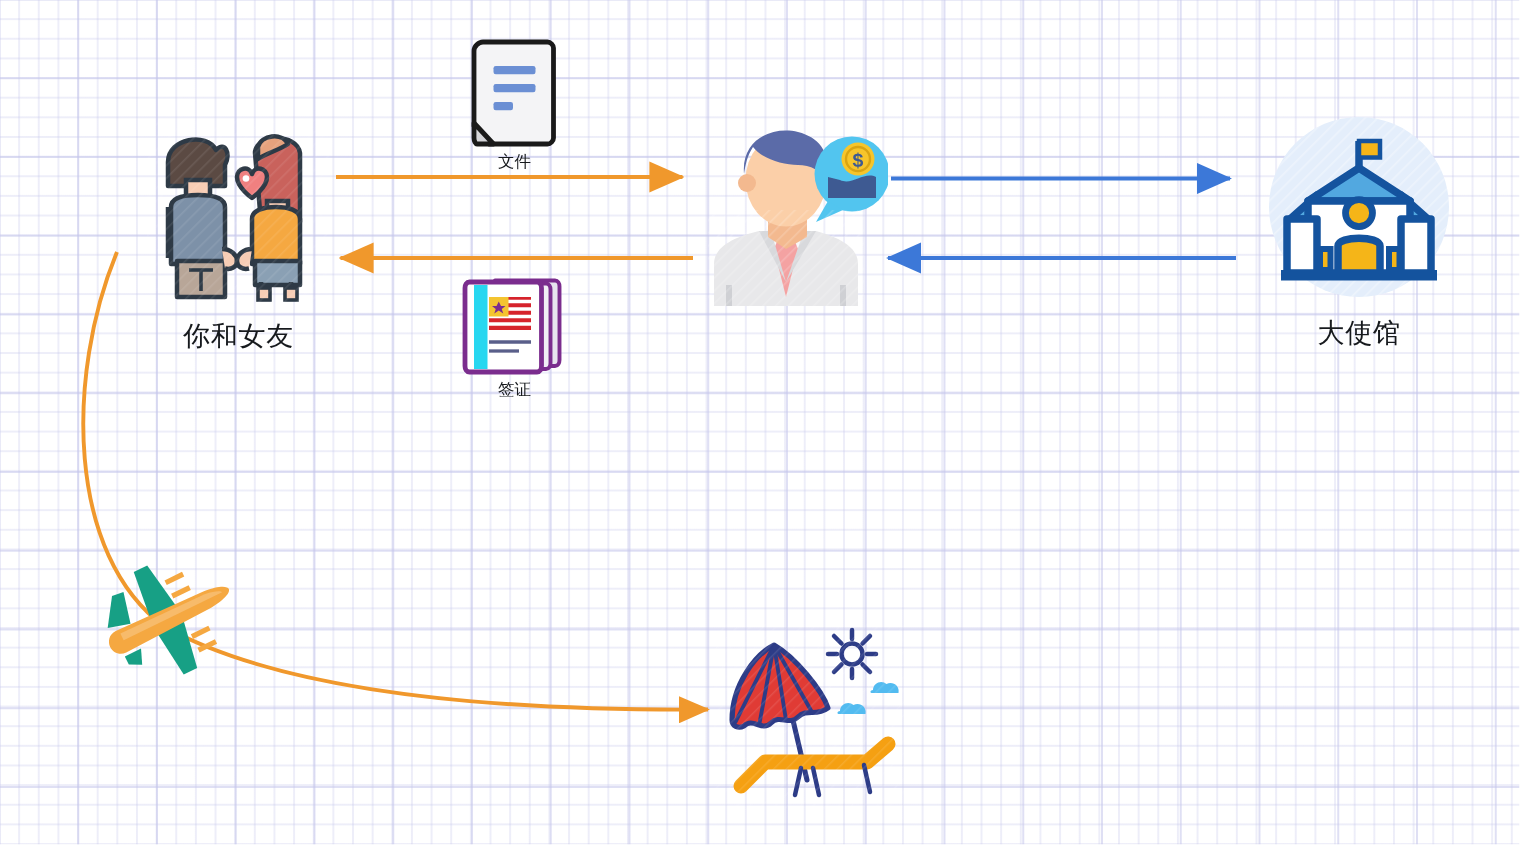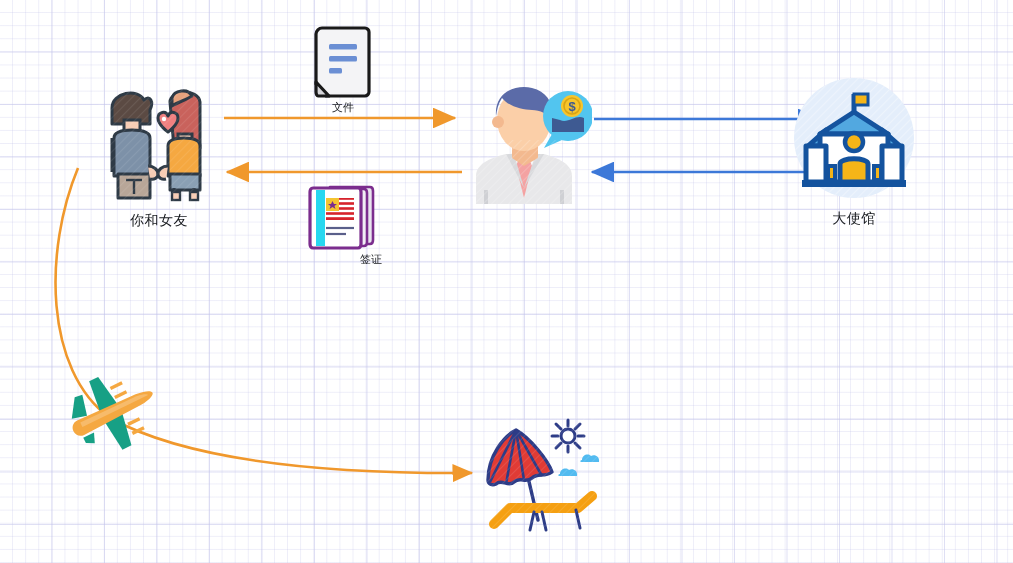--- a/index.html
+++ b/index.html
@@ -23,21 +23,21 @@
     font-family: "Liberation Sans", "DejaVu Sans", sans-serif;
   }
   .node {
     position: absolute;
     text-decoration: underline;
   }
   .node-label {
     position: absolute;
     width: 100%;
     text-align: center;
-    font-size: 14px;
+    font-size: 18px;
     color: #16191d;
     font-family: "Liberation Sans", "DejaVu Sans", sans-serif;
     letter-spacing: 0.5px;
     white-space: nowrap;
   }
   .mini-label {
     position: absolute;
     width: 100%;
     text-align: center;
     font-size: 11px;
@@ -162,21 +162,21 @@
         <path d="M90,54 L82,68 L100,60 Z" fill="#52c5ef"></path>
         <path d="M90,38 L90,52 L122,52 L122,38 C114,34 106,44 98,40 Z" fill="#3e5a92"></path>
         <circle cx="110" cy="26" r="11" fill="#f7c52b"></circle>
         <circle cx="110" cy="26" r="8" fill="none" stroke="#d9a413" stroke-width="1.6"></circle>
         <text x="110" y="31" font-size="13" font-weight="bold" fill="#3e5a92" text-anchor="middle" font-family="'Liberation Sans',sans-serif">$</text>
       </g>
       <rect x="10" y="60" width="104" height="64" fill="url(#hatch2)" opacity="0.45"></rect>
     </svg>
   </div>
 
-  <div class="node" style="left:792px; top:76px; width:124px; height:165px;">
+  <div class="node" style="left:844px; top:76px; width:124px; height:165px;">
     <svg width="124" height="124" viewBox="0 0 124 124">
       <defs>
         <pattern id="hatch3" width="6" height="6" patternTransform="rotate(45)" patternUnits="userSpaceOnUse">
           <line x1="0" y1="0" x2="0" y2="6" stroke="#ffffff" stroke-width="2.2" opacity="0.55"></line>
         </pattern>
       </defs>
       <circle cx="62" cy="62" r="60" fill="#e4eefb"></circle>
       <circle cx="62" cy="62" r="60" fill="url(#hatch3)" opacity="0.6"></circle>
 
       <line x1="62" y1="18" x2="62" y2="40" stroke="#14539e" stroke-width="5"></line>
@@ -230,21 +230,21 @@
       <line x1="22" y1="19" x2="50" y2="19" stroke="#ffffff" stroke-width="2.4"></line>
       <line x1="22" y1="24" x2="50" y2="24" stroke="#ffffff" stroke-width="2.4"></line>
       <line x1="22" y1="29" x2="50" y2="29" stroke="#ffffff" stroke-width="2.4"></line>
       <line x1="22" y1="34" x2="50" y2="34" stroke="#ffffff" stroke-width="2.4"></line>
       <rect x="22" y="16" width="13" height="13" fill="#f4c430"></rect>
       <path d="M28.5,19 L30,22 L33,22 L30.5,24 L31.5,27 L28.5,25 L25.5,27 L26.5,24 L24,22 L27,22 Z" fill="#7b2d8e"></path>
 
       <line x1="22" y1="46" x2="50" y2="46" stroke="#5a5f8a" stroke-width="2.2"></line>
       <line x1="22" y1="52" x2="42" y2="52" stroke="#5a5f8a" stroke-width="2.2"></line>
     </svg>
-    <div class="mini-label" style="top:70px;text-align:right;">签证</div>
+    <div class="mini-label" style="top:70px;">签证</div>
   </div>
 
   <div class="node" style="left:63px; top:366px; width:100px; height:92px;">
     <svg width="100" height="92" viewBox="0 0 100 92">
       <g transform="rotate(-26 50 46)">
 
         <path d="M10,34 L22,16 L30,17 L25,38 Z" fill="#17a085"></path>
 
         <path d="M42,8 L52,8 L58,44 L38,44 Z" fill="#17a085"></path>
         <path d="M38,50 L58,50 L52,84 L42,84 Z" fill="#17a085"></path>

